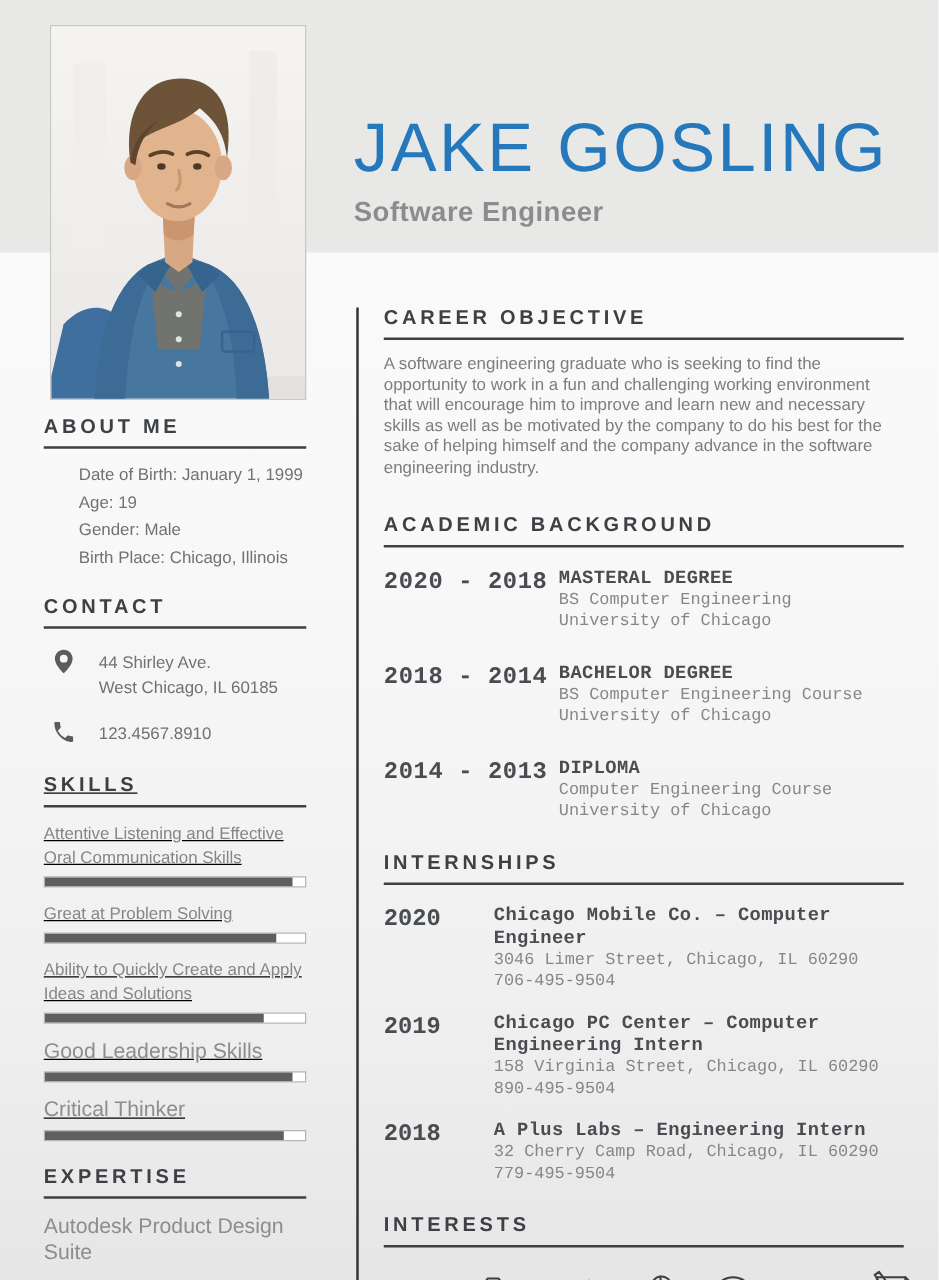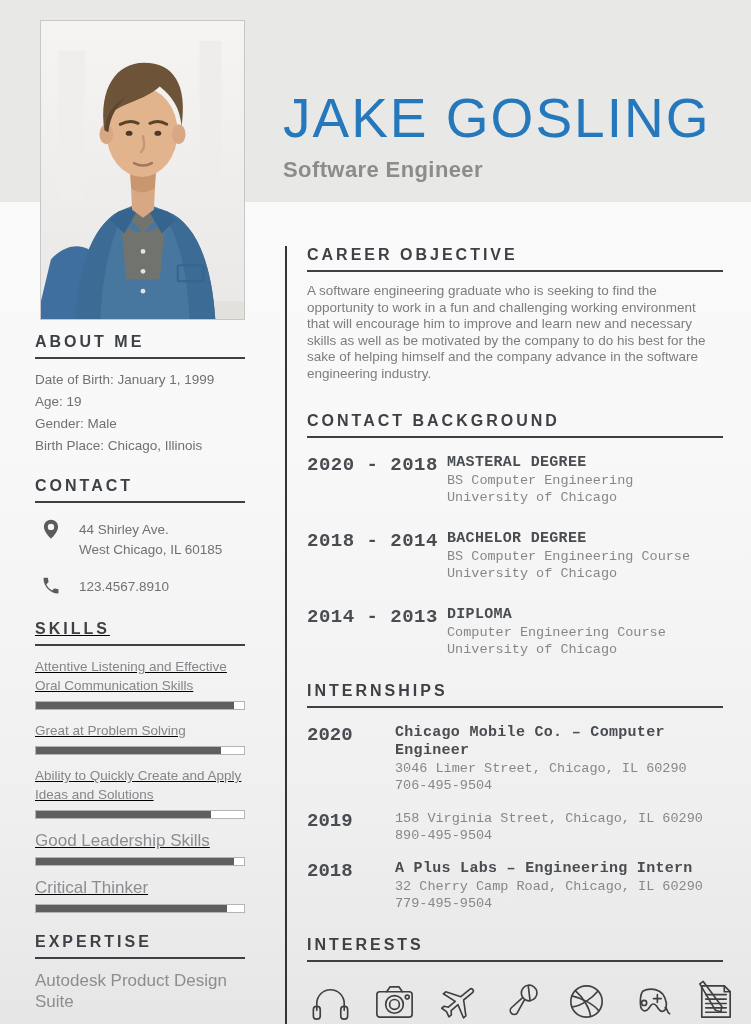--- a/index.html
+++ b/index.html
@@ -20,21 +20,21 @@
 
   
   .left-col{position:absolute; left:35px; top:333px; width:210px;}
   .right-col{position:absolute; left:285px; top:246px; width:416px;
              border-left:2px solid #333436; padding-left:20px; padding-bottom:30px;}
 
   .sec-h{font-size:16px; font-weight:bold; color:#3d4044; letter-spacing:3px;
          padding-bottom:6px; border-bottom:2px solid #3d4044;}
 
   
-  .about-item{font-size:13.5px; color:#6f7173; line-height:22px;}
+  .about-item{font-size:13.5px; color:#6f7173; line-height:22px;margin-left:28px;}
   .about-list{margin-top:10px;}
 
   
   .contact{margin-top:20px;}
   .c-row{display:flex; align-items:flex-start; margin-top:16px;}
   .c-ico{width:22px; height:22px; flex:0 0 22px; margin-left:6px; margin-right:16px;}
   .c-ico svg{width:20px; height:20px; fill:#5a5c5e;}
   .c-text{font-size:13.5px; color:#6f7173; line-height:20px; padding-top:1px;}
 
   
@@ -203,21 +203,21 @@
   </div>
 
   <div class="right-col">
 
     <div>
       <div class="sec-h">CAREER OBJECTIVE</div>
       <div class="objective-text">A software engineering graduate who is seeking to find the opportunity to work in a fun and challenging working environment that will encourage him to improve and learn new and necessary skills as well as be motivated by the company to do his best for the sake of helping himself and the company advance in the software engineering industry.</div>
     </div>
 
     <div class="academic">
-      <div class="sec-h">CONTACT BACKGROUND</div>
+      <div class="sec-h">ACADEMIC BACKGROUND</div>
 
       <div class="entry">
         <div class="years">2020 - 2018</div>
         <div class="detail">
           <div class="e-title">MASTERAL DEGREE</div>
           <div class="e-sub">BS Computer Engineering</div>
           <div class="e-sub">University of Chicago</div>
         </div>
       </div>
       <div class="entry">
@@ -245,20 +245,21 @@
         <div class="year">2020</div>
         <div class="detail">
           <div class="e-title">Chicago Mobile Co. – Computer Engineer</div>
           <div class="e-sub">3046 Limer Street, Chicago, IL 60290</div>
           <div class="e-sub">706-495-9504</div>
         </div>
       </div>
       <div class="entry">
         <div class="year">2019</div>
         <div class="detail">
+          <div class="e-title">Chicago PC Center – Computer Engineering Intern</div>
           <div class="e-sub">158 Virginia Street, Chicago, IL 60290</div>
           <div class="e-sub">890-495-9504</div>
         </div>
       </div>
       <div class="entry">
         <div class="year">2018</div>
         <div class="detail">
           <div class="e-title">A Plus Labs – Engineering Intern</div>
           <div class="e-sub">32 Cherry Camp Road, Chicago, IL 60290</div>
           <div class="e-sub">779-495-9504</div>

